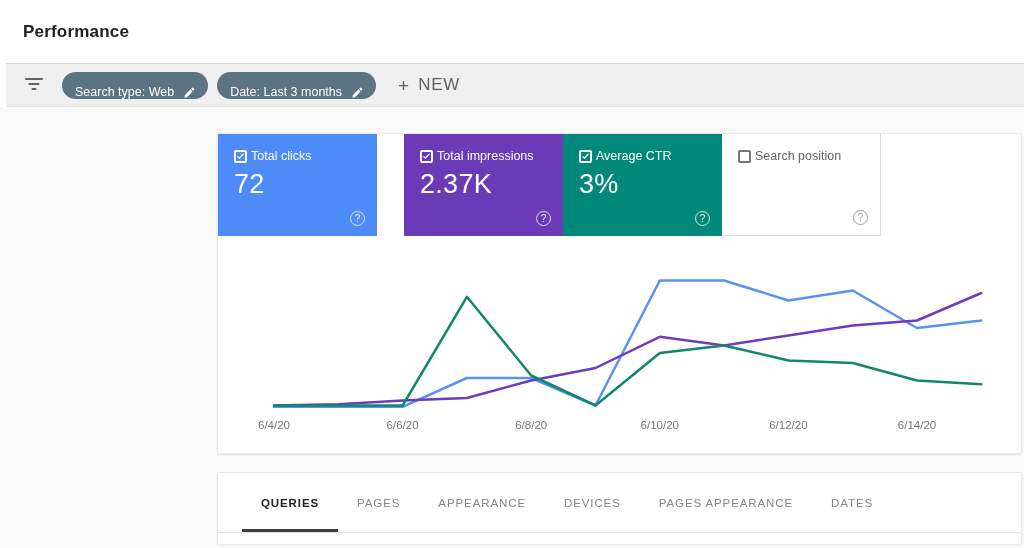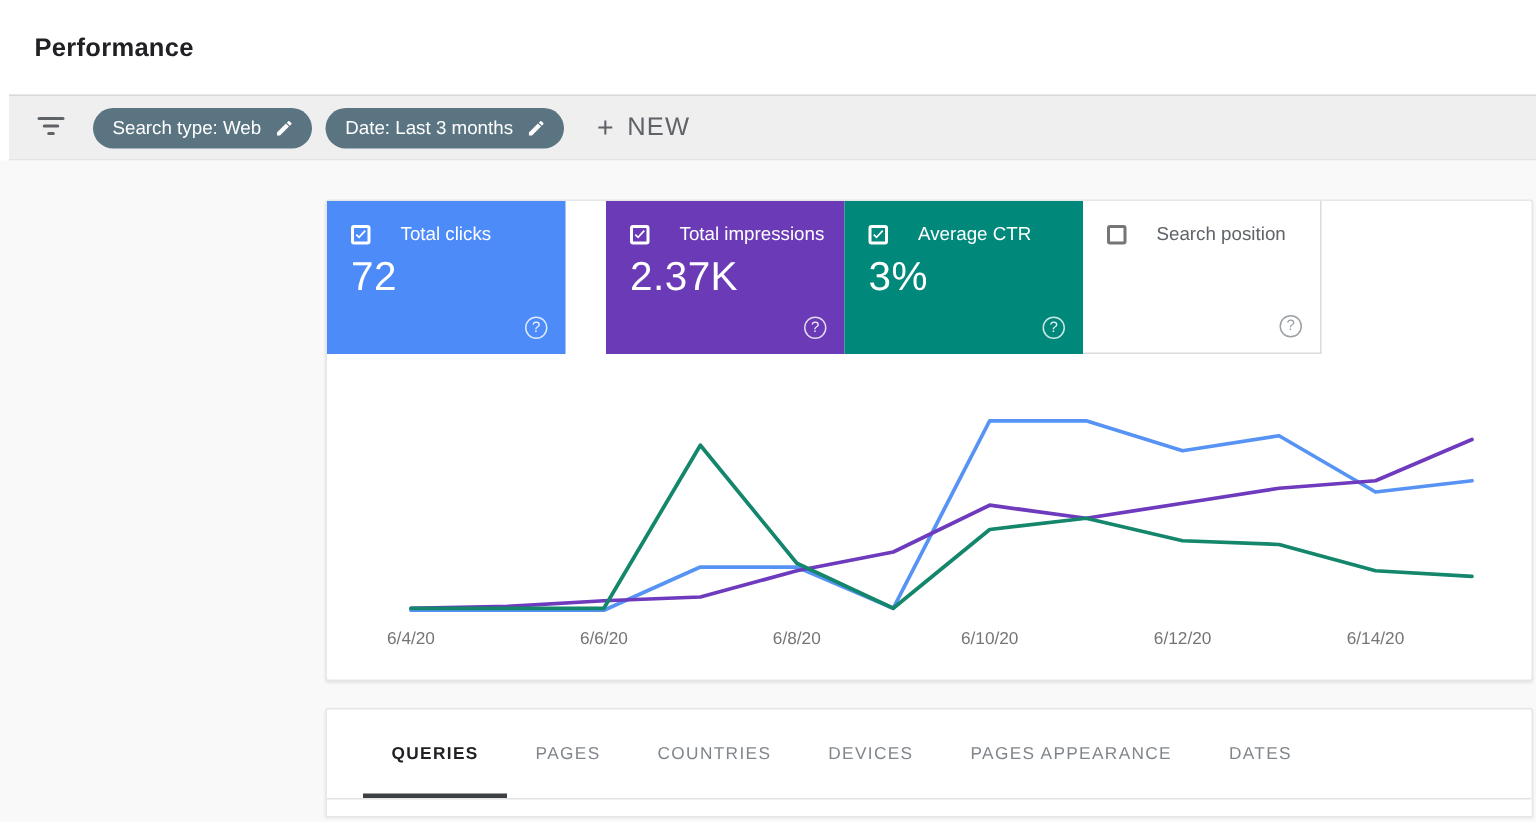--- a/index.html
+++ b/index.html
@@ -15,41 +15,41 @@
     border-top:1px solid #d9d9d9; border-bottom:1px solid #e4e4e4;
     display:flex; align-items:center; gap:10px; padding:0 0 0 18px; }
   .filter-list-icon { width:20px; height:14px; position:relative; margin-right:8px; cursor:pointer; }
   .filter-list-icon span { position:absolute; left:50%; transform:translateX(-50%);
     height:2px; background:#5f6368; border-radius:1px; display:block; }
   .filter-list-icon span:nth-child(1){ top:0; width:18px; }
   .filter-list-icon span:nth-child(2){ top:5px; width:11px; }
   .filter-list-icon span:nth-child(3){ top:10px; width:5px; }
   .chips { display:flex; align-items:center; gap:9px; }
   .chip { height:27px; background:#5a7482; border-radius:14px; color:#ffffff;
-    display:flex; align-items:center; gap:9px; padding:0 12px 0 13px;
+    display:flex; align-items:flex-end; gap:9px; padding:0 12px 0 13px;
     font-size:12.5px; cursor:pointer; white-space:nowrap; }
   .chip svg { width:13px; height:13px; fill:#ffffff; }
   .new-button { display:flex; align-items:center; gap:9px; margin-left:12px;
     color:#5f6368; cursor:pointer; }
   .new-button .plus { font-size:19px; font-weight:400; line-height:1; color:#5f6368; }
   .new-button .lbl { font-size:17px; letter-spacing:.8px; font-weight:500;text-align:center; }
 
   
   .content { background:#f9f9f9; height:441px; padding:26px 2px 0 217px; }
 
   .main-card { width:805px; background:#ffffff; border:1px solid #e7e7e7;
     border-radius:2px; box-shadow:0 1px 2px rgba(0,0,0,.09); }
 
   
   .metric-row { display:flex; height:102px; }
   .metric-card { width:159px; height:102px; padding:15px 14px 0 16px;
     position:relative; cursor:pointer; color:#ffffff; }
   .metric-card.light { background:#ffffff;
     border-right:1px solid #dadce0; border-bottom:1px solid #dadce0; }
-  .metric-head { display:flex; align-items:center; gap:20px; }
+  .metric-head { display:flex; align-items:center; gap:4px; }
   .mc-checkbox { width:13px; height:13px; border:2px solid #ffffff; border-radius:2px;
     display:flex; align-items:center; justify-content:center; flex:0 0 auto; }
   .mc-checkbox svg { width:10px; height:10px; stroke:#ffffff; stroke-width:3;
     fill:none; }
   .metric-card.light .mc-checkbox { border-color:#757575; }
   .metric-label { font-size:12.5px; white-space:nowrap; }
   .metric-card.light .metric-label { color:#5f6368; }
   .metric-value { font-size:27px; font-weight:400; margin-top:6px; letter-spacing:.3px; }
   .metric-card.light .metric-value { color:#757575; }
   .help-icon { position:absolute; right:12px; bottom:10px; width:15px; height:15px;
@@ -175,21 +175,21 @@
         </svg>
     </div>
   </div>
 
   <div class="tabs-card">
     <div class="tab-strip">
   <div class="tab active">QUERIES</div>
 
   <div class="tab">PAGES</div>
 
-  <div class="tab">COUNTRIES</div>
+  <div class="tab">APPEARANCE</div>
 
   <div class="tab">DEVICES</div>
 
   <div class="tab">PAGES APPEARANCE</div>
 
   <div class="tab">DATES</div>
 </div>
     <div class="tab-divider"></div>
   </div>
 </div>

